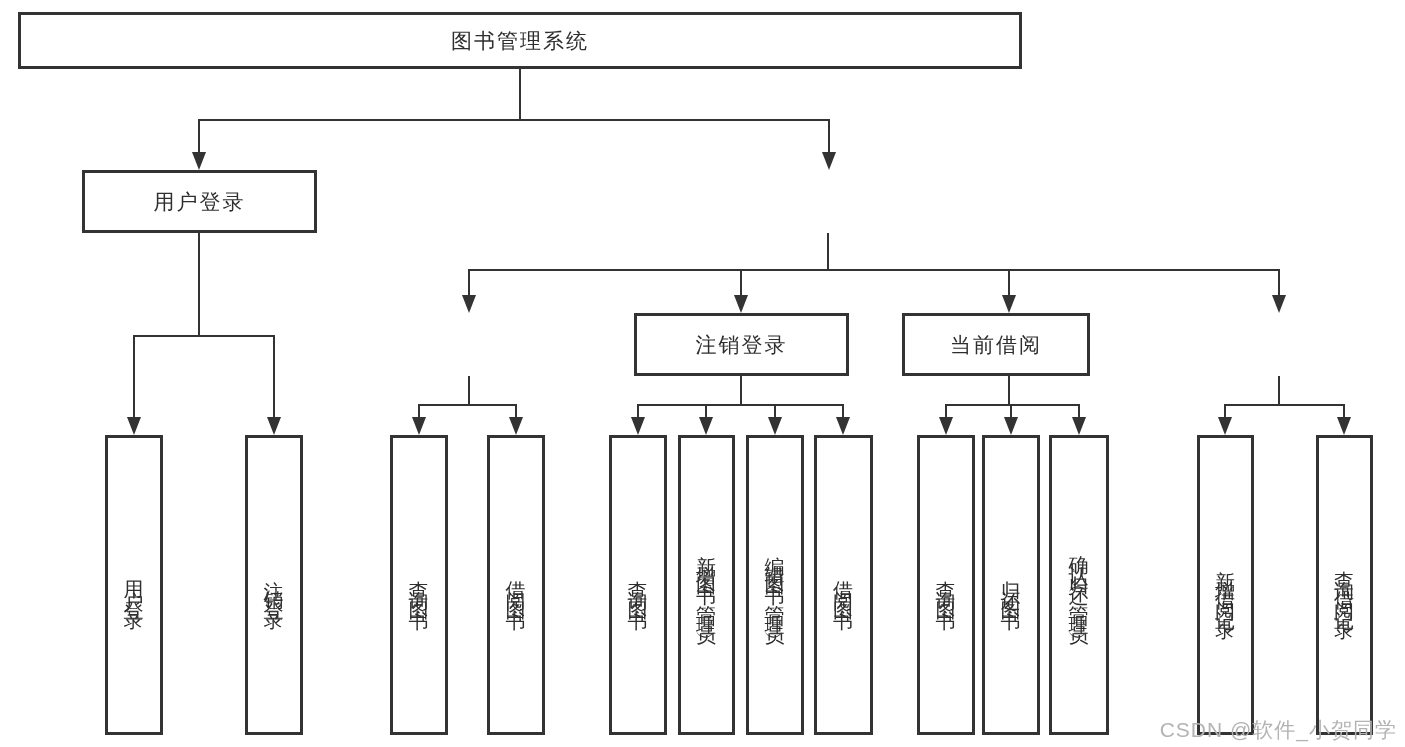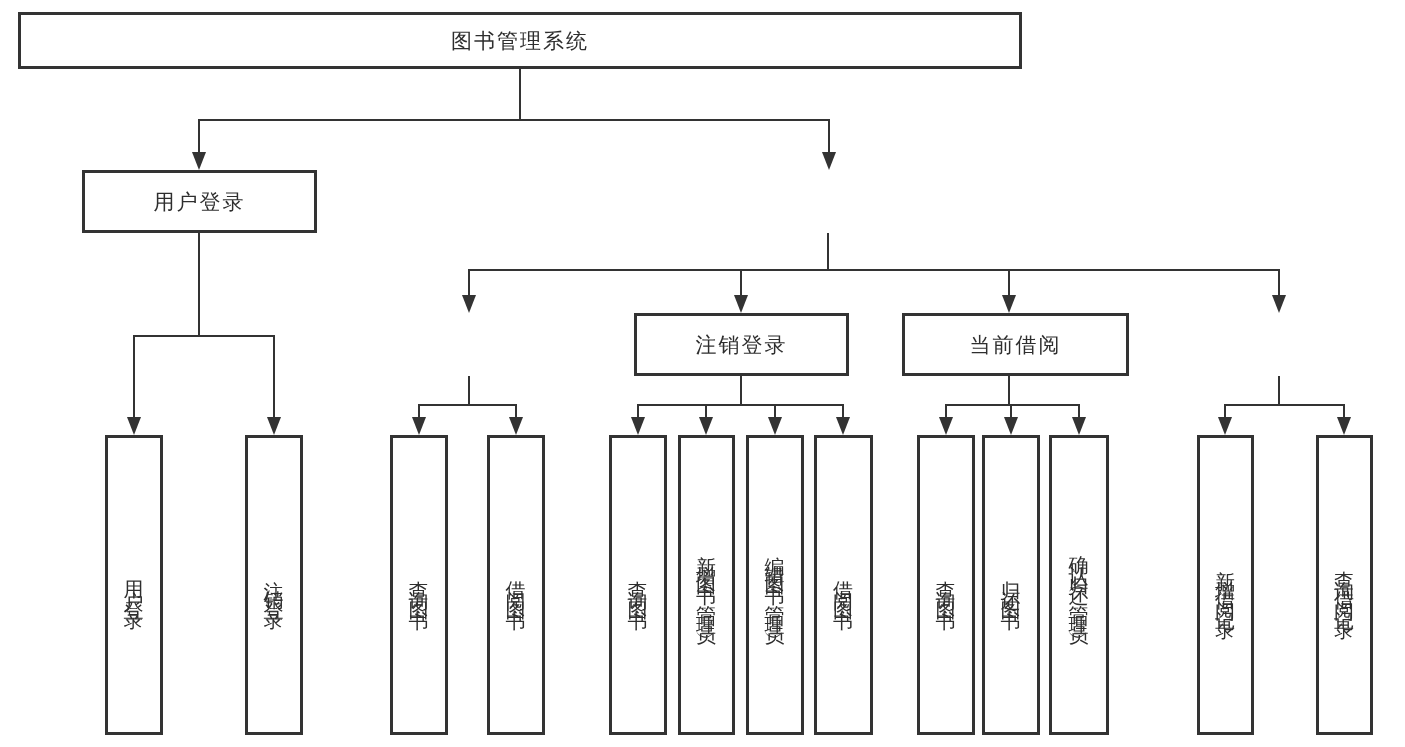--- a/index.html
+++ b/index.html
@@ -89,21 +89,21 @@
   <div class="vline" style="left:468px;top:269px;height:27px;"></div>
   <div class="arrow" style="left:462px;top:295px;"></div>
   <div class="vline" style="left:740px;top:269px;height:27px;"></div>
   <div class="arrow" style="left:734px;top:295px;"></div>
   <div class="vline" style="left:1008px;top:269px;height:27px;"></div>
   <div class="arrow" style="left:1002px;top:295px;"></div>
   <div class="vline" style="left:1278px;top:269px;height:27px;"></div>
   <div class="arrow" style="left:1272px;top:295px;"></div>
 
   <div class="node" style="left:634px;top:313px;width:215px;height:63px;">注销登录</div>
-  <div class="node" style="left:902px;top:313px;width:227px;height:63px;">当前借阅</div>
+  <div class="node" style="left:902px;top:313px;width:188px;height:63px;">当前借阅</div>
 
   <div class="vline" style="left:468px;top:376px;height:30px;"></div>
   <div class="hline" style="left:418px;top:404px;width:99px;"></div>
   <div class="vline" style="left:418px;top:404px;height:13px;"></div>
   <div class="arrow" style="left:412px;top:417px;"></div>
   <div class="vline" style="left:515px;top:404px;height:13px;"></div>
   <div class="arrow" style="left:509px;top:417px;"></div>
 
   <div class="vline" style="left:740px;top:376px;height:30px;"></div>
   <div class="hline" style="left:637px;top:404px;width:207px;"></div>
@@ -169,14 +169,15 @@
     <span>确认归还（管理员）</span>
   </div>
 
   <div class="leaf" style="left:1197px;width:57px;">
     <span>新增借阅记录</span>
   </div>
   <div class="leaf" style="left:1316px;width:57px;">
     <span>查询借阅记录</span>
   </div>
 
+  <div class="watermark">CSDN @软件_小贺同学</div>
 
 </div>
 
 </body></html>

